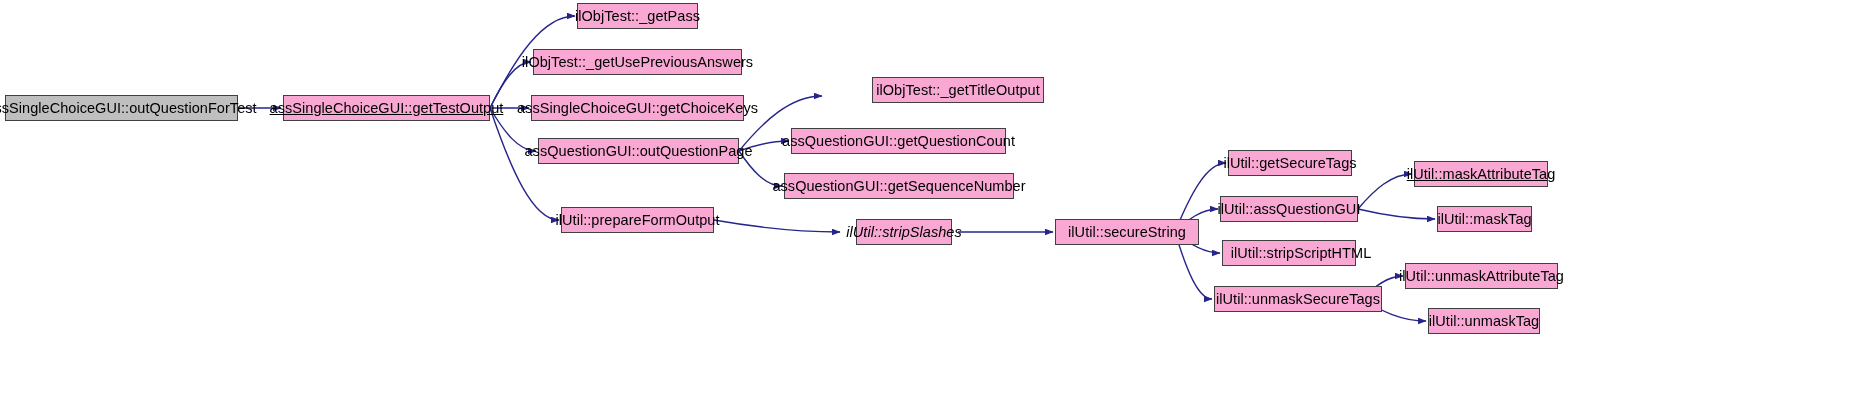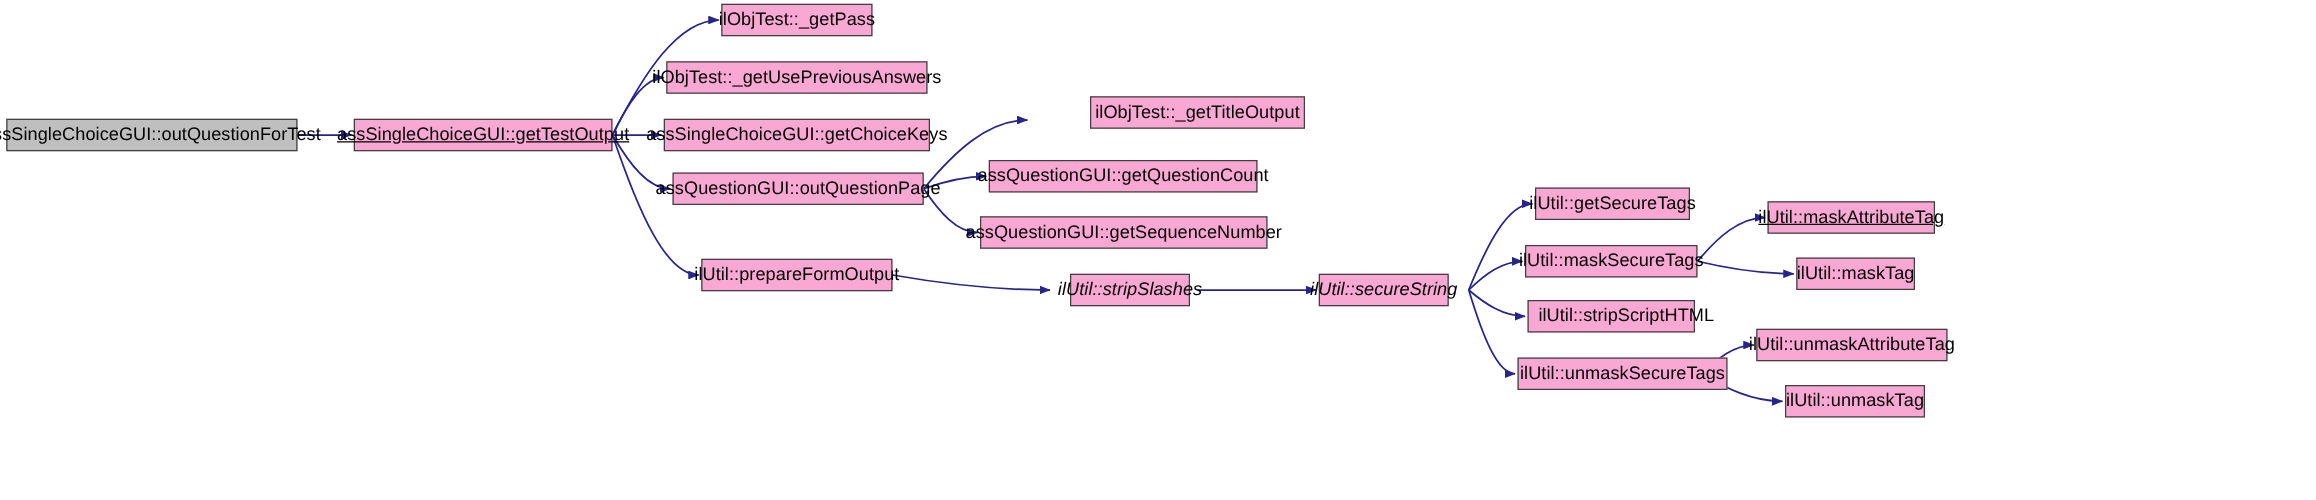--- a/index.html
+++ b/index.html
@@ -109,28 +109,28 @@
       </div>
       <div class="node" style="left: 784px; top: 173px; width: 230px; height: 26px;">
         <span class="node-label">assQuestionGUI::getSequenceNumber</span>
       </div>
       <div class="node" style="left: 561px; top: 207px; width: 153px; height: 26px; text-align: right;">
         <span class="node-label">ilUtil::prepareFormOutput</span>
       </div>
       <div class="node" style="left: 856px; top: 219px; width: 96px; height: 26px; font-style: italic;">
         <span class="node-label">ilUtil::stripSlashes</span>
       </div>
-      <div class="node" style="left: 1055px; top: 219px; width: 104px; height: 26px; font-style: italic;">
+      <div class="node" style="left: 1055px; top: 219px; width: 144px; height: 26px;">
         <span class="node-label">ilUtil::secureString</span>
       </div>
       <div class="node" style="left: 1228px; top: 150px; width: 124px; height: 26px;">
         <span class="node-label">ilUtil::getSecureTags</span>
       </div>
       <div class="node" style="left: 1220px; top: 196px; width: 138px; height: 26px;">
-        <span class="node-label">ilUtil::maskSecureTags</span>
+        <span class="node-label">ilUtil::assQuestionGUI</span>
       </div>
       <div class="node" style="left: 1222px; top: 240px; width: 134px; height: 26px; padding-left: 24px;">
         <span class="node-label">ilUtil::stripScriptHTML</span>
       </div>
       <div class="node" style="left: 1214px; top: 286px; width: 168px; height: 26px;">
         <span class="node-label">ilUtil::unmaskSecureTags</span>
       </div>
       <div class="node" style="left: 1414px; top: 161px; width: 134px; height: 26px; text-decoration: underline;">
         <span class="node-label">ilUtil::maskAttributeTag</span>
       </div>

